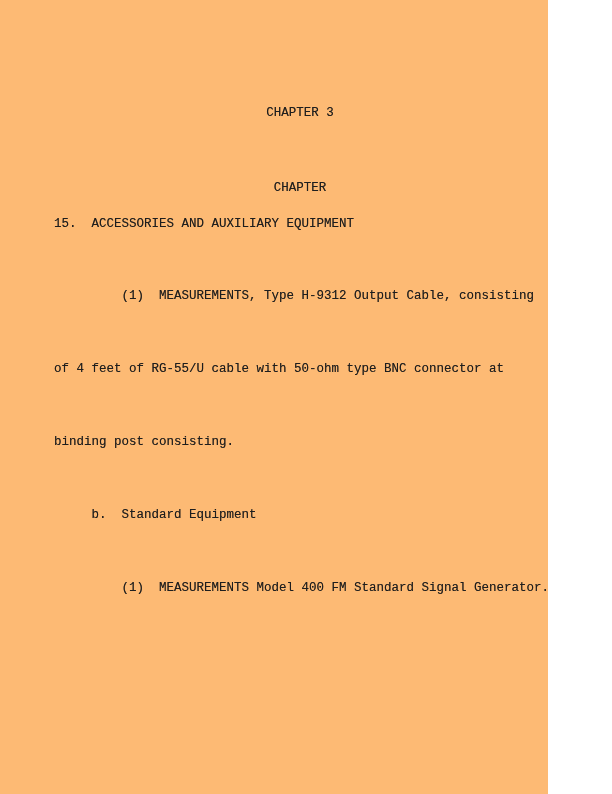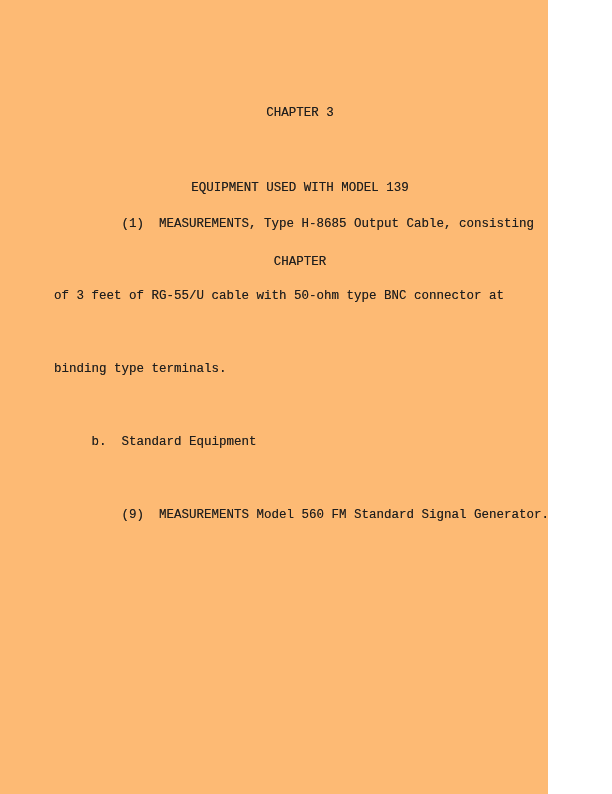--- a/index.html
+++ b/index.html
@@ -49,30 +49,30 @@
     min-height: 24.3px;
   }
 </style>
 </head>
 <body>
 
 <div class="page">
 
   <div class="header-block typewriter">
     <div class="text-line">CHAPTER 3</div>
-    <div class="text-line">EQUIPMENT USED WITH MODEL 139</div>
     <div class="text-line">CHAPTER</div>
   </div>
 
   <div class="body-block typewriter">
-    <div class="text-line">         (1)  MEASUREMENTS, Type H-8685 Output Cable, consisting</div>
-    <div class="text-line">of 3 feet of RG-55/U cable with 50-ohm type BNC connector at</div>
-    <div class="text-line">binding type terminals.</div>
+    <div class="text-line">15.  ACCESSORIES AND AUXILIARY EQUIPMENT</div>
+    <div class="text-line">         (1)  MEASUREMENTS, Type H-9312 Output Cable, consisting</div>
+    <div class="text-line">of 4 feet of RG-55/U cable with 50-ohm type BNC connector at</div>
+    <div class="text-line">binding post consisting.</div>
     <div class="text-line">     b.  Standard Equipment</div>
-    <div class="text-line">         (9)  MEASUREMENTS Model 560 FM Standard Signal Generator.</div>
+    <div class="text-line">         (1)  MEASUREMENTS Model 400 FM Standard Signal Generator.</div>
     
     
     
     
     
     
     
     
     
   </div>

